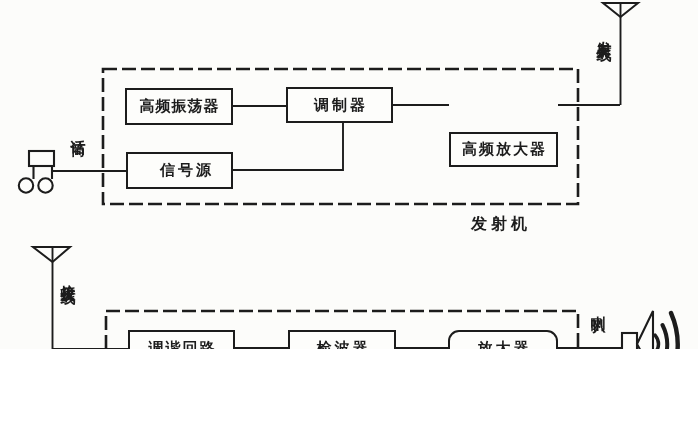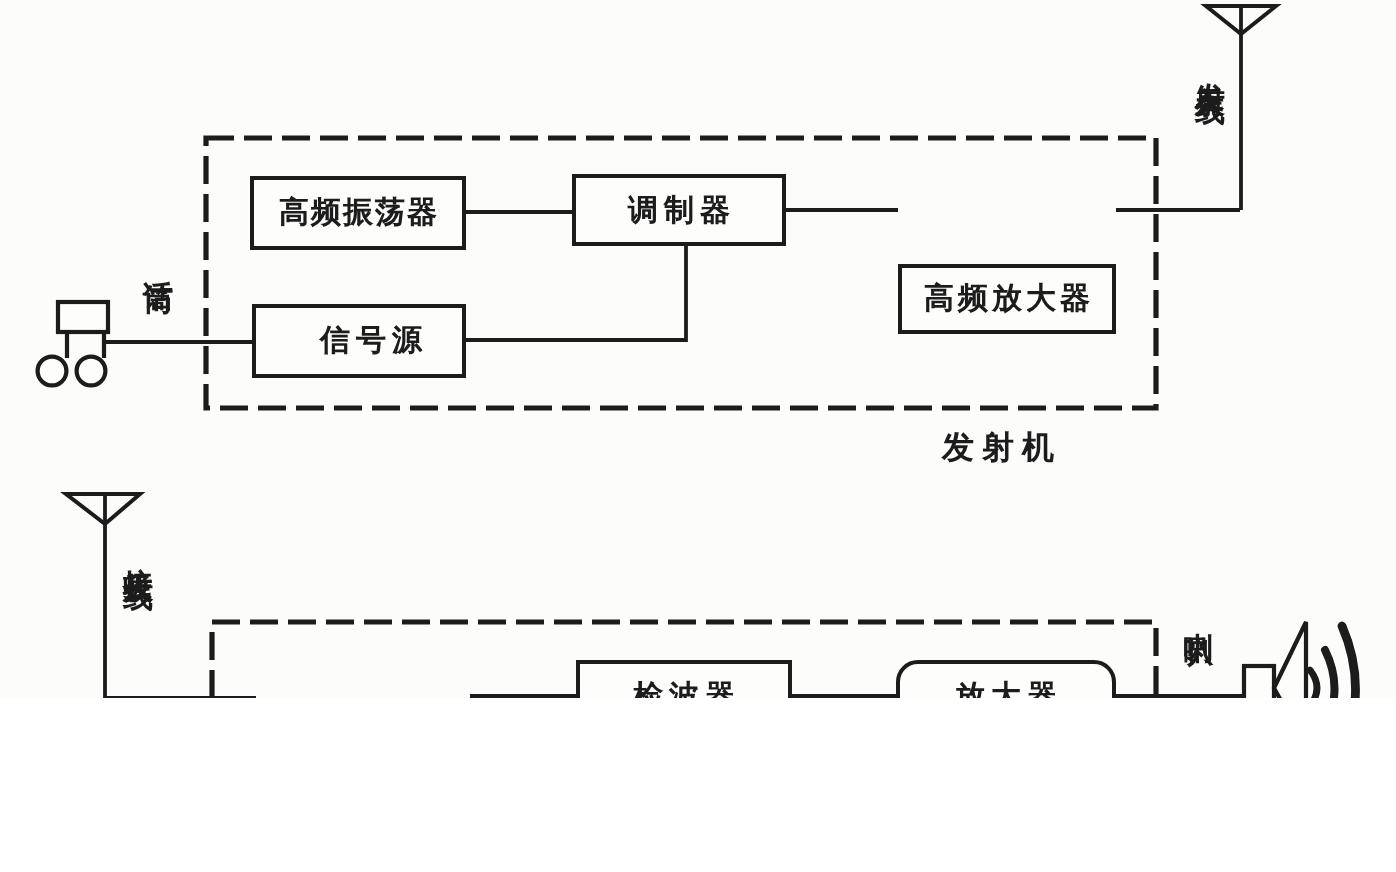--- a/index.html
+++ b/index.html
@@ -98,20 +98,21 @@
       <path d="M662.5 325 Q 672 344 662.5 364" stroke-width="4" stroke-linecap="round"></path>
       <path d="M671 313 Q 684.5 344 671 377" stroke-width="4.4" stroke-linecap="round"></path>
     </g>
   </svg>
 
   <div class="block" style="left:125px; top:88px; width:108px; height:37px; letter-spacing:1px; text-indent:1px;">高频振荡器</div>
   <div class="block" style="left:286px; top:87px; width:107px; height:36px;font-family:Liberation Serif, serif;">调制器</div>
   <div class="block" style="left:449px; top:87px; width:109px; height:35px; letter-spacing:2px; text-indent:2px;margin-top:45px;">高频放大器</div>
   <div class="block" style="left:126px; top:152px; width:107px; height:37px;padding-left:12px;">信号源</div>
 
+  <div class="block" style="left:128px; top:330px; width:107px; height:37px; letter-spacing:2px; text-indent:2px;">调谐回路</div>
   <div class="block" style="left:288px; top:330px; width:108px; height:36px;text-decoration:underline;">检波器</div>
   <div class="block" style="left:448px; top:330px; width:110px; height:36px;border-radius:11px;">放大器</div>
 
   <div class="vlabel" style="left:71px; top:128px;">话筒</div>
   <div class="vlabel" style="left:597px; top:29px;">发射天线</div>
   <div class="hlabel" style="left:471px; top:166px;margin-top:48px;">发射机</div>
   <div class="vlabel" style="left:61px; top:272px;">接收天线</div>
   <div class="vlabel" style="left:591px; top:304px;">喇叭</div>
 
 </div>

